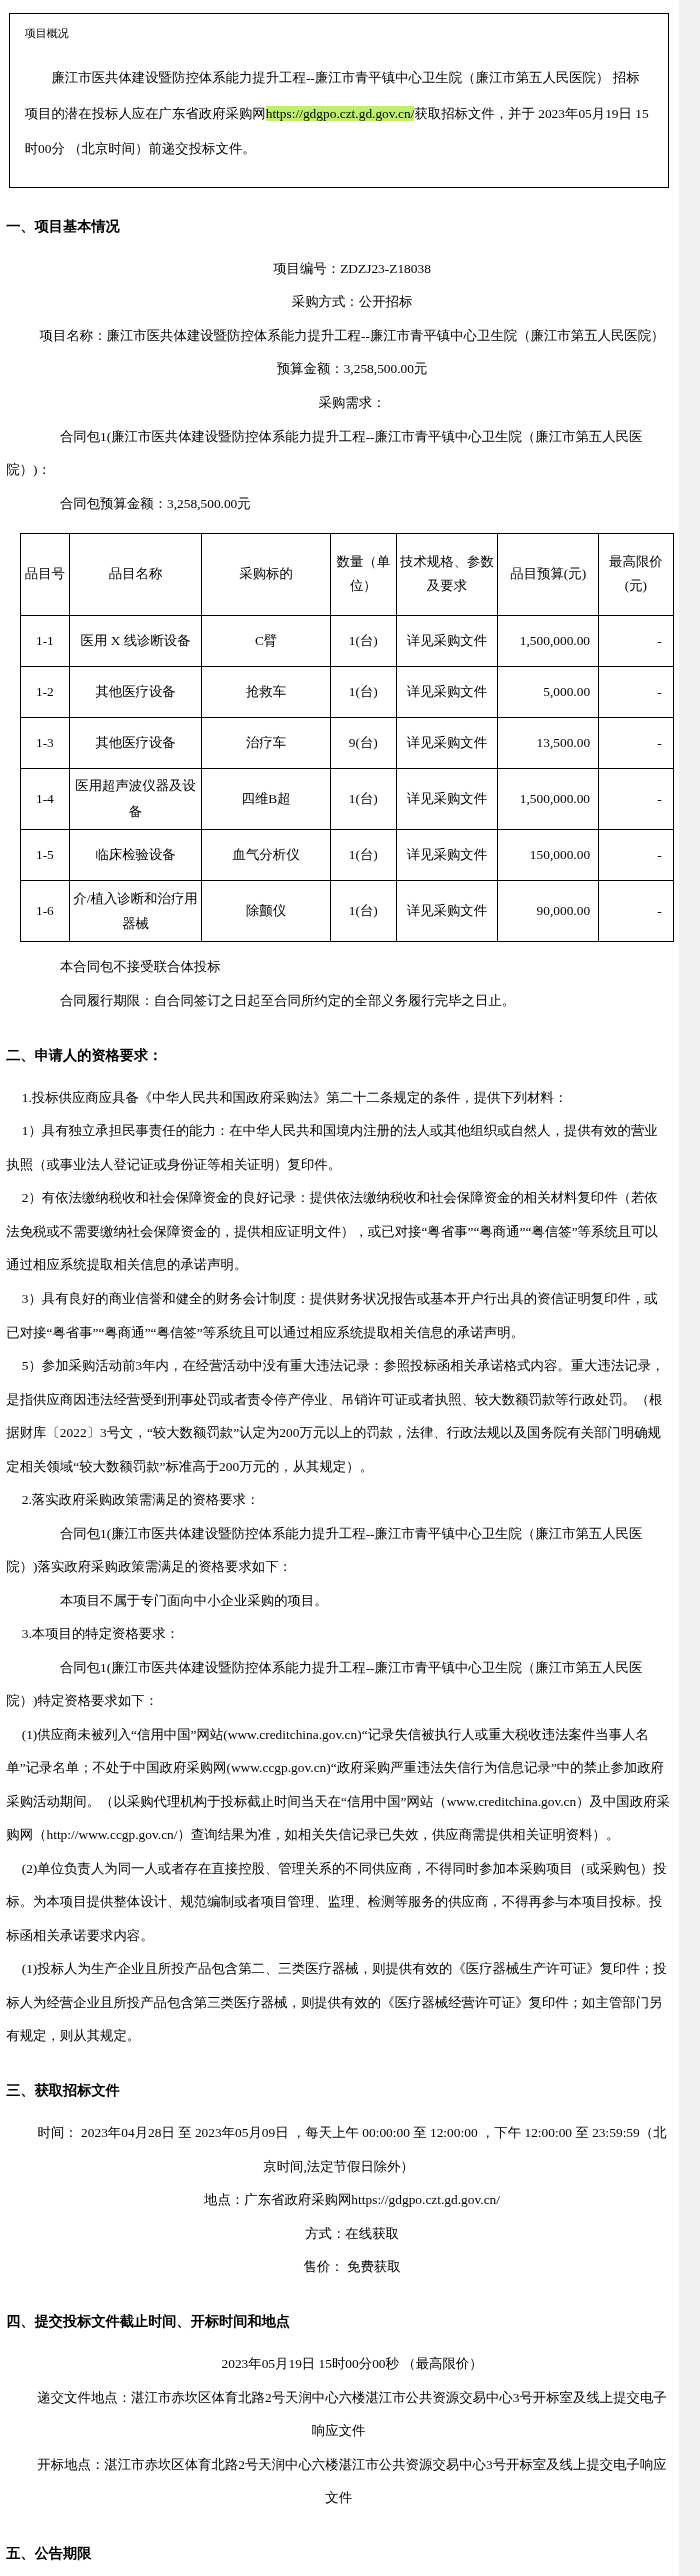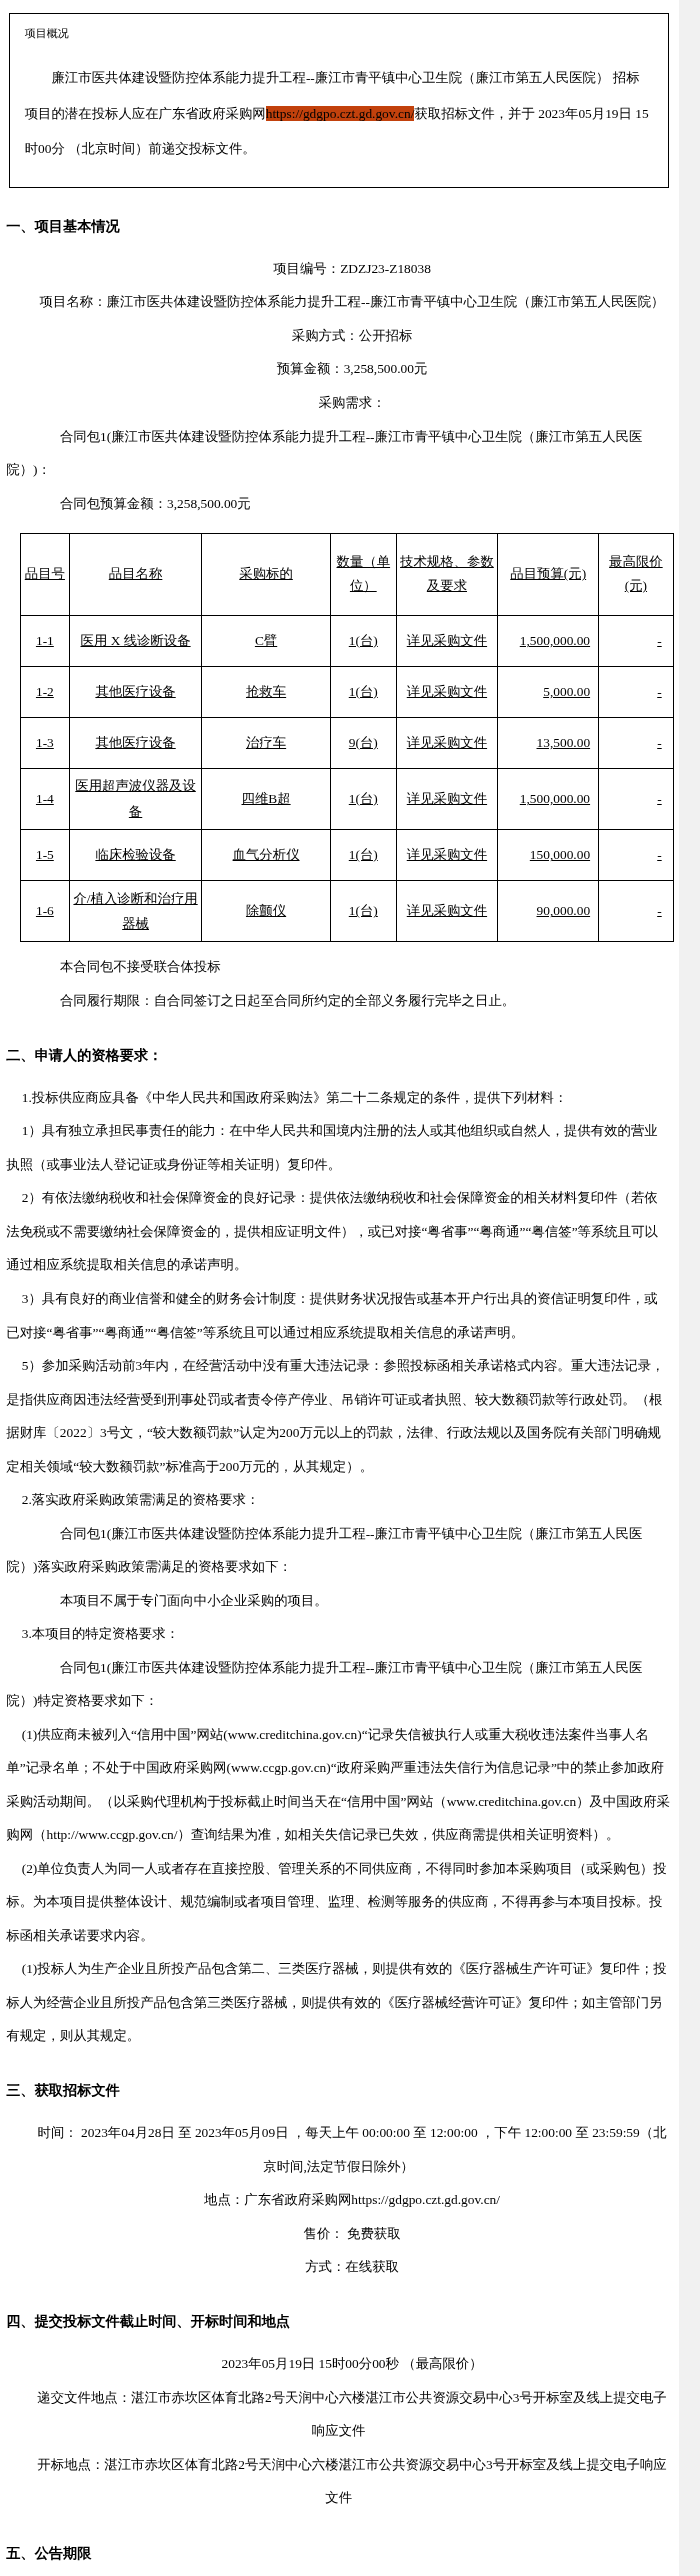--- a/index.html
+++ b/index.html
@@ -15,34 +15,33 @@
   }
   .page { width:679px; padding:11px 8px 24px 6.3px; }
 
   .overview-box {
     border:1.6px solid #000;
     margin:1.6px 1.6px 27px 3.2px;
     padding:12.7px 16px 20.6px 14.2px;
   }
   .overview-title { font-size:11px; font-weight:normal; margin-bottom:19px; }
   .ov-p { line-height:2.65; text-indent:2em; }
-  .hl { background:#c2410c; }
+  .hl { background:#bef264; }
 
   .sec { font-size:14.2px; font-weight:bold; margin:28.5px 0 16px 0; }
 
   .bl { line-height:2.5; }
   .i1 { text-indent:1.15em; }
   .i2 { text-indent:2em;text-align:center; }
   .deep { text-indent:4em; }
 
   .items-table {
     border-collapse:collapse; table-layout:fixed;
     width:654px; margin:12.7px 0 8px 13.4px;
     border:1.6px solid #000;
-    text-decoration:underline;
   }
   .items-table th, .items-table td {
     border:0.8px solid #000;
     text-align:center; vertical-align:middle;
     padding:4.7px 3.2px; line-height:1.9;
     font-weight:normal; word-break:break-all;
   }
   .items-table thead th { height:82px; line-height:1.8; }
   .items-table tbody td { height:51px; }
   .items-table td.num { text-align:right; padding-right:8px; }
@@ -57,22 +56,22 @@
 
   <div class="overview-box">
     <div class="overview-title">项目概况</div>
     <p class="ov-p"><span>廉江市医共体建设暨防控体系能力提升工程--廉江市青平镇中心卫生院（廉江市第五人民医院） 招标项目的潜在投标人应在广东省政府采购网</span><span class="hl">https://gdgpo.czt.gd.gov.cn/</span><span>获取招标文件，并于  2023年05月19日  15时00分  （北京时间）前递交投标文件。</span></p>
   </div>
 
   <div class="sec">一、项目基本情况</div>
 
   <div>
     <p class="bl i2">项目编号：ZDZJ23-Z18038</p>
+      <p class="bl i2">采购方式：公开招标</p>
       <p class="bl i2">项目名称：廉江市医共体建设暨防控体系能力提升工程--廉江市青平镇中心卫生院（廉江市第五人民医院）</p>
-      <p class="bl i2">采购方式：公开招标</p>
       <p class="bl i2">预算金额：3,258,500.00元</p>
       <p class="bl i2">采购需求：</p>
       <p class="bl deep">合同包1(廉江市医共体建设暨防控体系能力提升工程--廉江市青平镇中心卫生院（廉江市第五人民医院）)：</p>
       <p class="bl deep">合同包预算金额：3,258,500.00元</p>
   </div>
 
   <table class="items-table">
     <colgroup>
       <col style="width:49px">
         <col style="width:131px">
@@ -170,22 +169,22 @@
       <p class="bl deep">合同包1(廉江市医共体建设暨防控体系能力提升工程--廉江市青平镇中心卫生院（廉江市第五人民医院）)特定资格要求如下：</p>
       <p class="bl i1">(1)供应商未被列入“信用中国”网站(www.creditchina.gov.cn)“记录失信被执行人或重大税收违法案件当事人名单”记录名单；不处于中国政府采购网(www.ccgp.gov.cn)“政府采购严重违法失信行为信息记录”中的禁止参加政府采购活动期间。（以采购代理机构于投标截止时间当天在“信用中国”网站（www.creditchina.gov.cn）及中国政府采购网（http://www.ccgp.gov.cn/）查询结果为准，如相关失信记录已失效，供应商需提供相关证明资料）。</p>
       <p class="bl i1">(2)单位负责人为同一人或者存在直接控股、管理关系的不同供应商，不得同时参加本采购项目（或采购包）投标。为本项目提供整体设计、规范编制或者项目管理、监理、检测等服务的供应商，不得再参与本项目投标。投标函相关承诺要求内容。</p>
       <p class="bl i1">(1)投标人为生产企业且所投产品包含第二、三类医疗器械，则提供有效的《医疗器械生产许可证》复印件；投标人为经营企业且所投产品包含第三类医疗器械，则提供有效的《医疗器械经营许可证》复印件；如主管部门另有规定，则从其规定。</p>
   </div>
 
   <div class="sec">三、获取招标文件</div>
   <div>
     <p class="bl i2">时间：  2023年04月28日  至  2023年05月09日 ，每天上午  00:00:00  至  12:00:00 ，下午  12:00:00  至  23:59:59（北京时间,法定节假日除外）</p>
       <p class="bl i2">地点：广东省政府采购网https://gdgpo.czt.gd.gov.cn/</p>
+      <p class="bl i2">方式：在线获取</p>
       <p class="bl i2">售价：  免费获取</p>
-      <p class="bl i2">方式：在线获取</p>
   </div>
 
   <div class="sec">四、提交投标文件截止时间、开标时间和地点</div>
   <div>
     <p class="bl i2">2023年05月19日  15时00分00秒  （最高限价）</p>
       <p class="bl i2">递交文件地点：湛江市赤坎区体育北路2号天润中心六楼湛江市公共资源交易中心3号开标室及线上提交电子响应文件</p>
       <p class="bl i2">开标地点：湛江市赤坎区体育北路2号天润中心六楼湛江市公共资源交易中心3号开标室及线上提交电子响应文件</p>
   </div>
 
   <div class="sec">五、公告期限</div>

